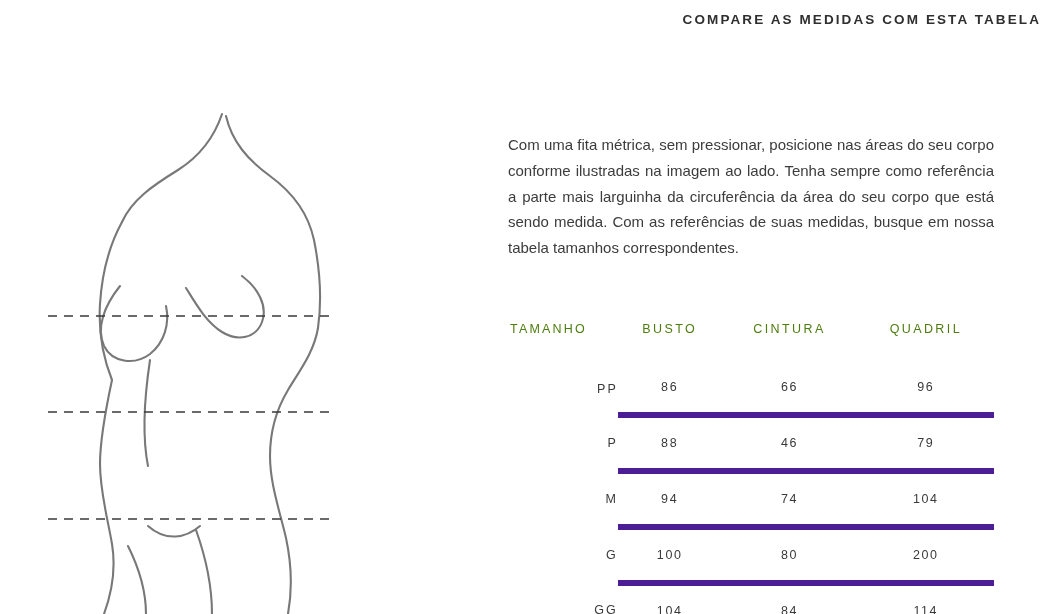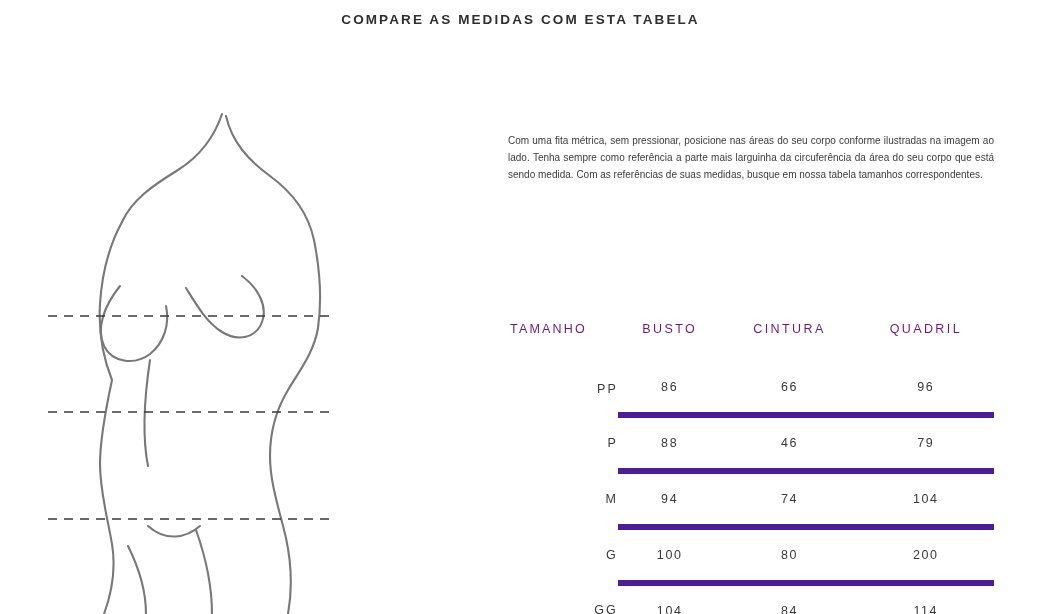--- a/index.html
+++ b/index.html
@@ -14,21 +14,21 @@
     overflow: hidden;
     font-family: "Liberation Sans", sans-serif;
     color: #3a3a3a;
   }
 
   .page-title {
     position: absolute;
     top: 12px;
     left: 0;
     width: 1041px;
-    text-align: center;
+    text-align: right;
     font-size: 13.5px;
     font-weight: bold;
     letter-spacing: 2.1px;
     color: #2f2f2f;
   }
 
   
   .illustration {
     position: absolute;
     left: 0;
@@ -42,21 +42,21 @@
 
   
   .right-col {
     position: absolute;
     left: 508px;
     top: 132px;
     width: 486px;
   }
 
   .para {
-    font-size: 10px;
+    font-size: 15px;
     line-height: 1.72;
     color: #3c3c3c;
     margin: 0 0 16px 0;
     text-align: justify;
   }
   .para.p2 {
     margin-bottom: 0;
   }
 
   
@@ -64,21 +64,21 @@
     position: absolute;
     left: 508px;
     top: 322px;
     width: 486px;
     border-collapse: collapse;
   }
   .size-table th {
     font-size: 12.5px;
     font-weight: normal;
     letter-spacing: 2.4px;
-    color: #701a75;
+    color: #4d7c0f;
     padding: 0 0 26px 0;
     text-align: center;
   }
   .size-table th.col-size {
     letter-spacing: 2.2px;
     text-align: left;
     padding-left: 2px;
   }
   .size-table td {
     font-size: 12.5px;

